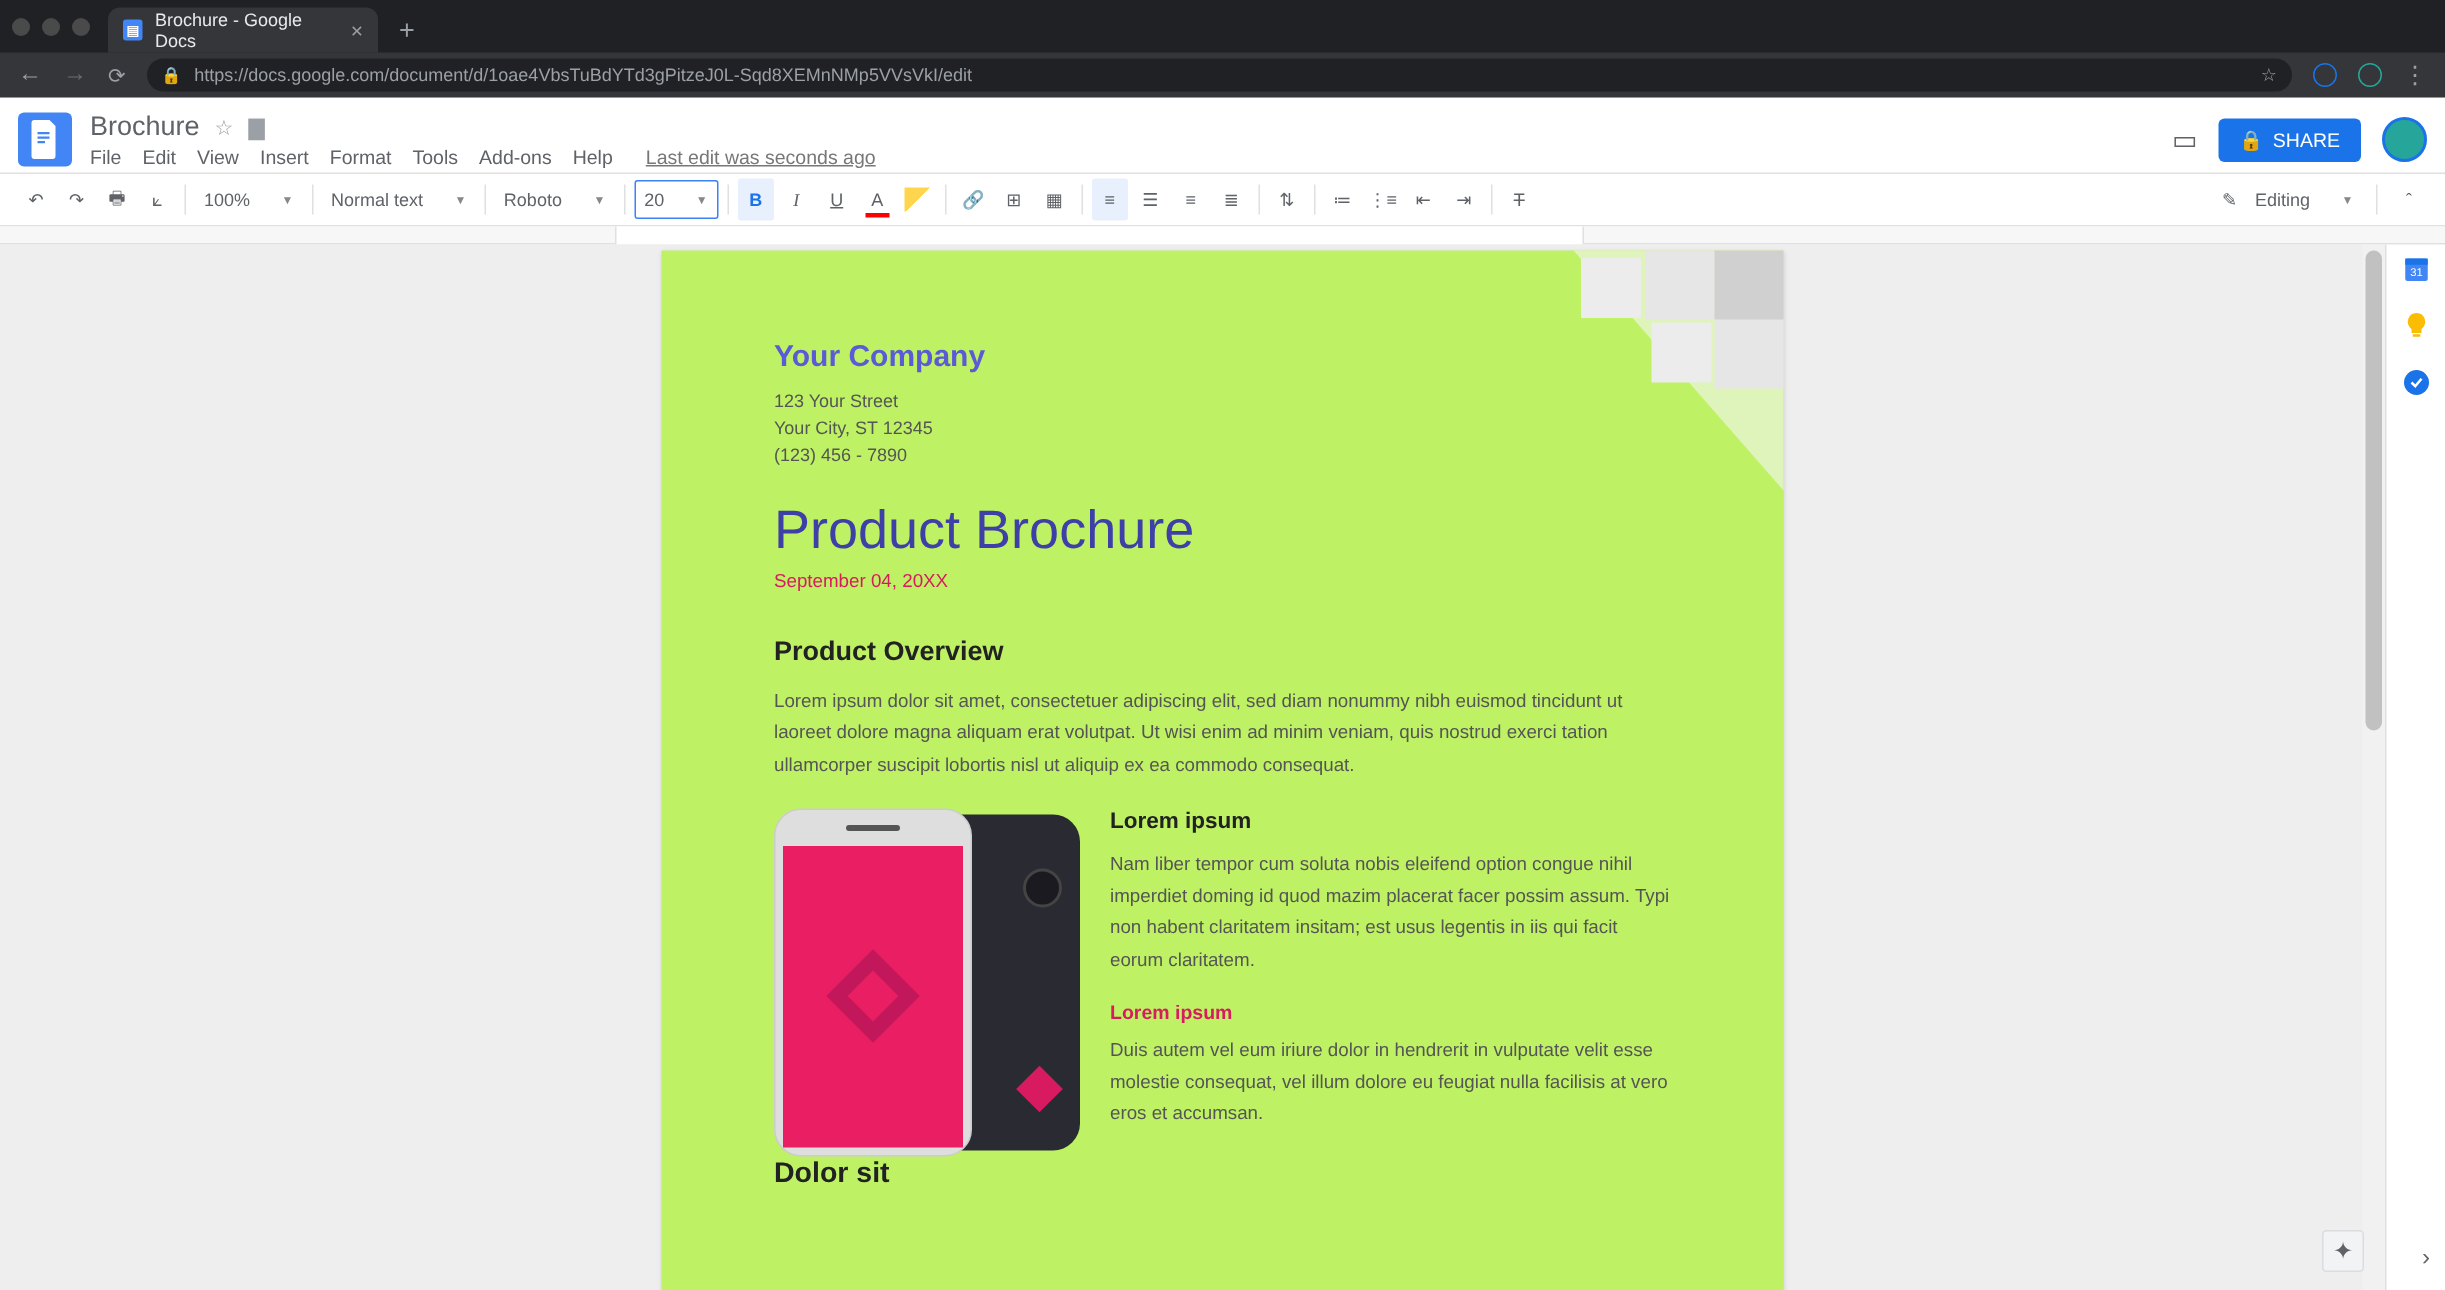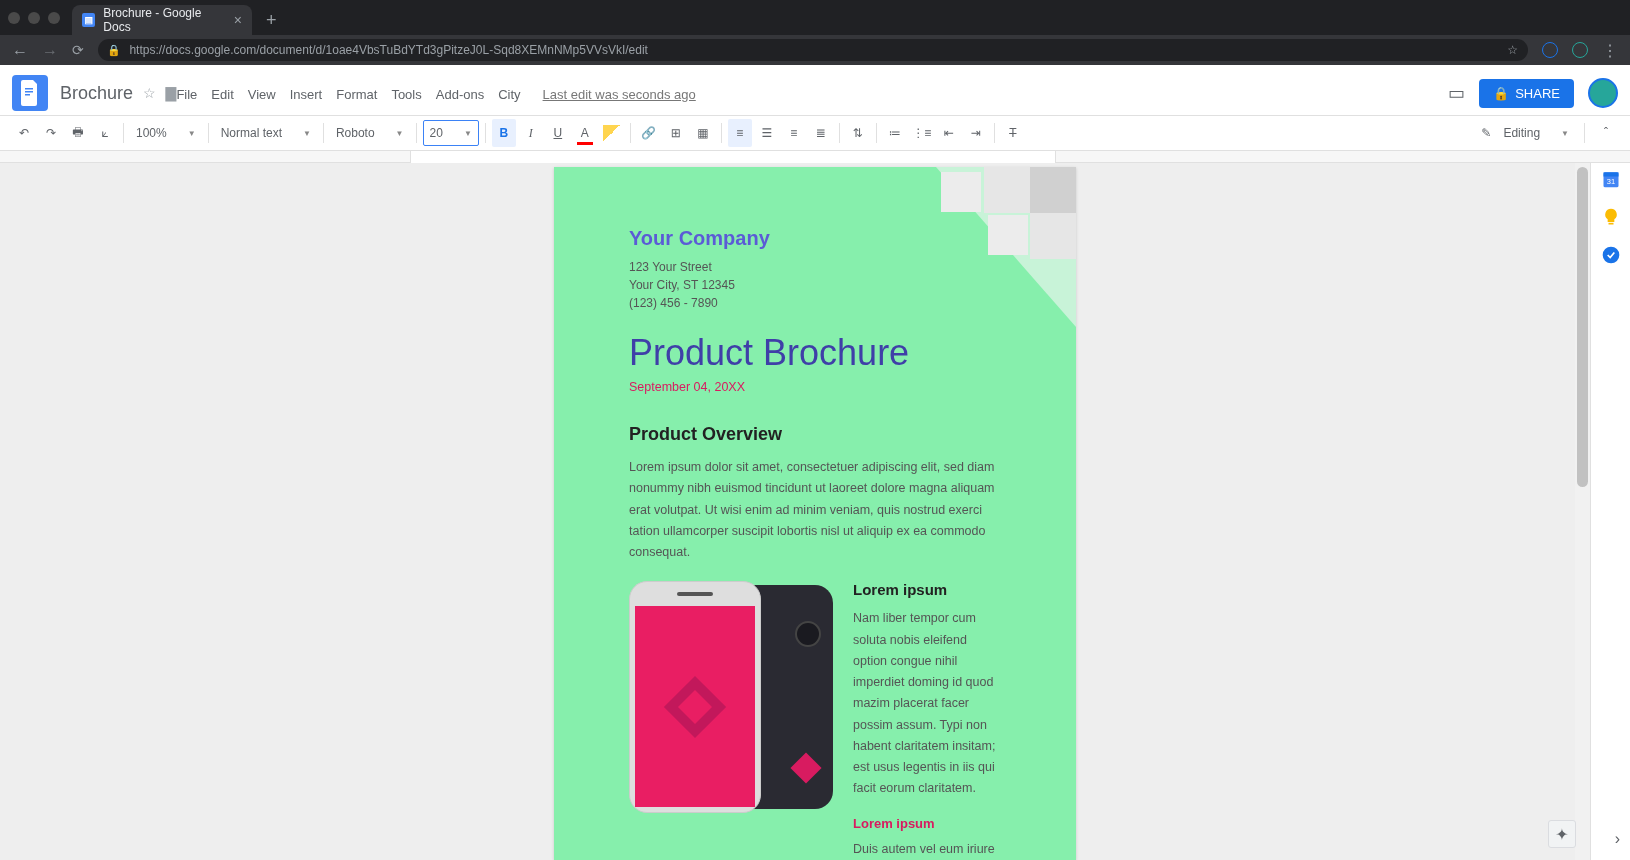--- a/index.html
+++ b/index.html
@@ -22,21 +22,21 @@
 .urlbar .star { margin-left: auto; color: #9aa0a6; }
 .ext-icon { width: 16px; height: 16px; border: 1.5px solid #1a73e8; border-radius: 50%; }
 .ext-icon.teal { border-color: #26a69a; }
 .menu-dots { color: #9aa0a6; font-size: 16px; }
 
 
 .app { background: #fff; height: calc(860px - 65px); display: flex; flex-direction: column; }
 .docs-header { height: 50px; display: flex; align-items: center; padding: 6px 12px 0 12px; }
 .docs-logo { width: 36px; height: 36px; background: #4285f4; border-radius: 4px; display: flex; align-items: center; justify-content: center; margin-right: 12px; }
 .docs-logo svg { width: 20px; height: 26px; }
-.title-area { display: flex; flex-direction: row; }
+.title-area { display: flex; flex-direction: column; }
 .title-row { display: flex; align-items: center; gap: 10px; }
 .doc-title { font-size: 18px; color: #5f6368; }
 .star-icon, .folder-icon { color: #9aa0a6; font-size: 14px; }
 .menus { display: flex; gap: 14px; font-size: 13px; color: #5f6368; margin-top: 2px; align-items: center; }
 .menus .edit-info { text-decoration: underline; color: #777; margin-left: 8px; }
 .header-right { margin-left: auto; display: flex; align-items: center; gap: 14px; }
 .comments-icon { color: #5f6368; font-size: 18px; }
 .share-btn { background: #1a73e8; color: #fff; border-radius: 4px; padding: 7px 14px; font-size: 13px; font-weight: 500; display: flex; align-items: center; gap: 6px; }
 .avatar { width: 30px; height: 30px; border-radius: 50%; background: #26a69a; border: 2px solid #1a73e8; box-shadow: 0 0 0 2px #fff; }
 
@@ -54,21 +54,21 @@
 .color-A { position: relative; font-weight: 500; }
 .color-A::after { content:''; position: absolute; bottom: 2px; left: 4px; right: 4px; height: 3px; background: #ff0000; }
 .hilite { width: 18px; height: 16px; background: linear-gradient(135deg, #ffd54f 0%, #ffd54f 50%, transparent 50%); }
 
 
 .ruler { height: 12px; background: #f7f7f7; border-bottom: 1px solid #e0e0e0; position: relative; font-size: 8px; color: #888; }
 .ruler-inner { position: absolute; left: 410px; width: 646px; height: 12px; background: #fff; border: 1px solid #e0e0e0; border-top: none; border-bottom: none; }
 
 
 .doc-area { flex: 1; background: #eeeeee; display: flex; justify-content: center; overflow: hidden; position: relative; }
-.page { width: 522px; background: #86efac; margin-top: 4px; box-shadow: 0 1px 3px rgba(0,0,0,0.15); padding: 60px 75px 0 75px; position: relative; }
+.page { width: 748px; background: #bef264; margin-top: 4px; box-shadow: 0 1px 3px rgba(0,0,0,0.15); padding: 60px 75px 0 75px; position: relative; }
 .deco-corner { position: absolute; top: 0; right: 0; width: 140px; height: 160px; }
 .deco-square { position: absolute; background: #e6e6e6; }
 .ds1 { top: 0; right: 0; width: 46px; height: 46px; background: #d0d0d0; }
 .ds2 { top: 0; right: 46px; width: 46px; height: 46px; }
 .ds3 { top: 46px; right: 0; width: 46px; height: 46px; }
 .ds4 { top: 5px; right: 95px; width: 40px; height: 40px; background: #ececec; }
 .ds5 { top: 48px; right: 48px; width: 40px; height: 40px; background: #ececec; }
 .ds-tri { position: absolute; top: 0; right: 0; width: 0; height: 0; border-left: 140px solid transparent; border-top: 160px solid rgba(245,245,245,0.6); }
 
 .company { color: #5b5bd6; font-size: 20px; font-weight: 700; margin-bottom: 8px; }
@@ -148,21 +148,21 @@
         <span class="folder-icon">▇</span>
       </div>
       <div class="menus">
         <span>File</span>
         <span>Edit</span>
         <span>View</span>
         <span>Insert</span>
         <span>Format</span>
         <span>Tools</span>
         <span>Add-ons</span>
-        <span>City</span>
+        <span>Help</span>
         <span class="edit-info">Last edit was seconds ago</span>
       </div>
     </div>
     <div class="header-right">
       <span class="comments-icon">▭</span>
       <div class="share-btn">
         <span>🔒</span>
         <span>SHARE</span>
       </div>
       <div class="avatar"></div>

